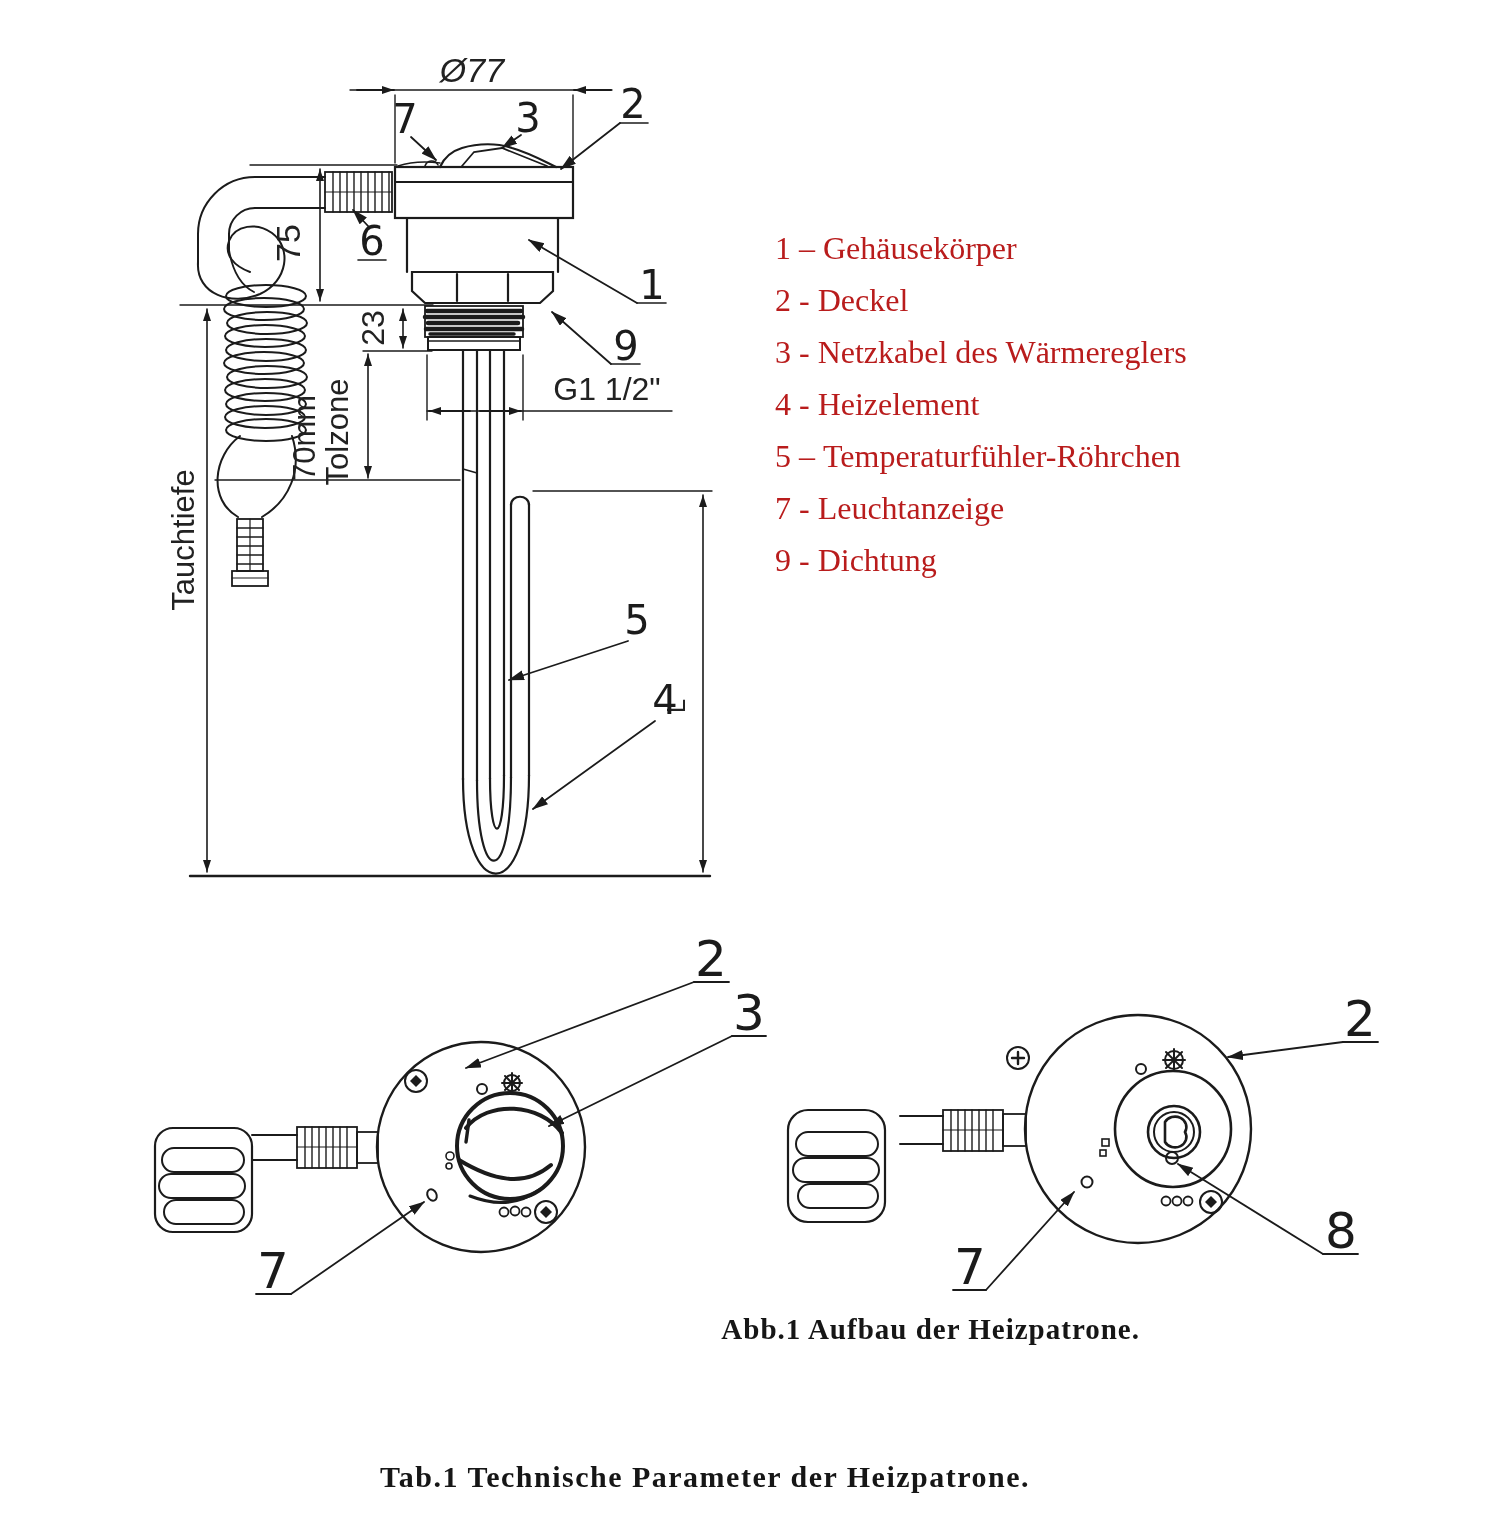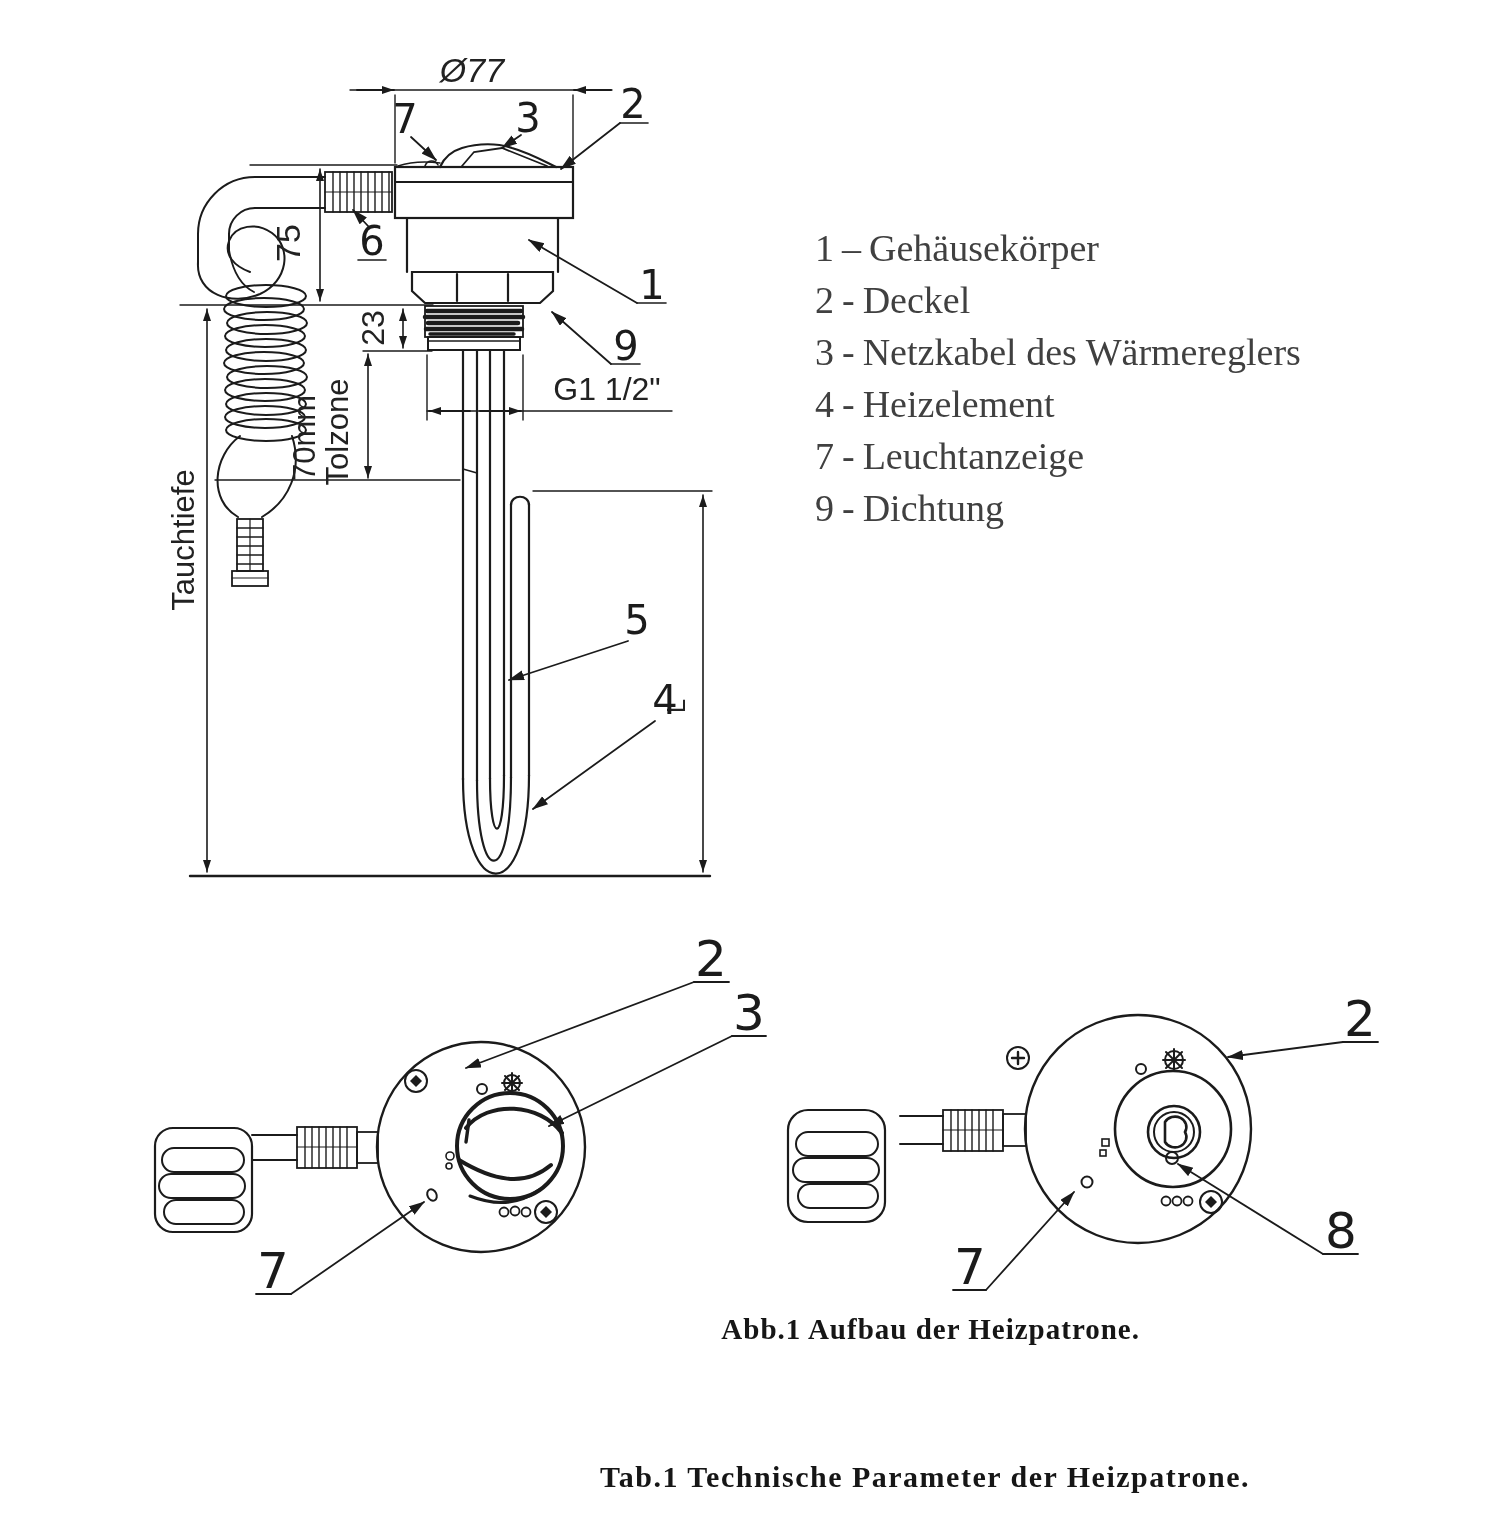--- a/index.html
+++ b/index.html
@@ -3,25 +3,25 @@
 <meta charset="utf-8">
 <style>
   html,body{margin:0;padding:0;background:#ffffff;}
   .canvas{position:relative;width:1500px;height:1516px;background:#ffffff;overflow:hidden;
           font-family:"Liberation Serif", serif;color:#1b1b1b;padding-left:42px;}
   svg{position:absolute;left:0;top:0;}
   svg line, svg path, svg rect, svg circle, svg ellipse, svg polygon{vector-effect:none;}
   .dimtext{font-family:"Liberation Sans", sans-serif;fill:#222;}
   .callout{font-family:"DejaVu Sans", sans-serif;fill:#1b1b1b;}
   .legend{position:absolute;left:775px;top:228px;width:600px;}
-  .legend-item{height:52px;font-size:38px;line-height:40px;color:#404040;white-space:nowrap;margin-left:40px;}
+  .legend-item{height:52px;font-size:32px;line-height:40px;color:#b91c1c;white-space:nowrap;}
   .legend-item .sep{margin:0 8px;}
   .caption-fig{position:absolute;left:400px;top:1313px;width:740px;text-align:right;
                font-size:29px;font-weight:600;letter-spacing:1px;color:#161616;}
-  .caption-tab{position:absolute;left:380px;top:1460px;width:870px;text-align:right;
+  .caption-tab{position:absolute;left:380px;top:1460px;width:870px;text-align:left;
                font-size:30px;font-weight:600;letter-spacing:1.5px;color:#161616;}
 </style>
 </head>
 <body>
 
 <div class="canvas">
 
 <svg width="1500" height="1516" viewBox="0 0 1500 1516">
   <defs>
     <marker id="darr" markerUnits="userSpaceOnUse" markerWidth="14" markerHeight="10" refX="12" refY="4" orient="auto-start-reverse">
@@ -347,20 +347,21 @@
       <line x1="986" y1="1290" x2="1074" y2="1192" marker-end="url(#carr)"></line>
     </g>
   </g>
 </svg>
 
 <div class="legend">
   <div class="legend-item"><span>1</span><span class="sep">–</span><span>Gehäusekörper</span></div>
   <div class="legend-item"><span>2</span><span class="sep">-</span><span>Deckel</span></div>
   <div class="legend-item"><span>3</span><span class="sep">-</span><span>Netzkabel des Wärmereglers</span></div>
   <div class="legend-item"><span>4</span><span class="sep">-</span><span>Heizelement</span></div>
+  <div class="legend-item"><span>5</span><span class="sep">–</span><span>Temperaturfühler-Röhrchen</span></div>
   <div class="legend-item"><span>7</span><span class="sep">-</span><span>Leuchtanzeige</span></div>
   <div class="legend-item"><span>9</span><span class="sep">-</span><span>Dichtung</span></div>
 </div>
 
 <div class="caption-fig">Abb.1 Aufbau der Heizpatrone.</div>
 <div class="caption-tab">Tab.1 Technische Parameter der Heizpatrone.</div>
 
 </div>
 
 </body></html>

